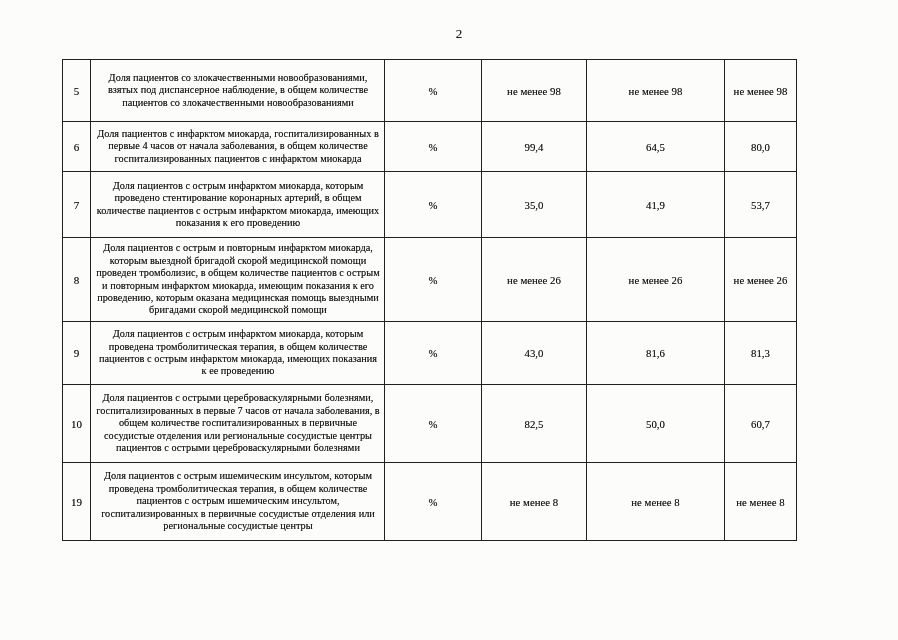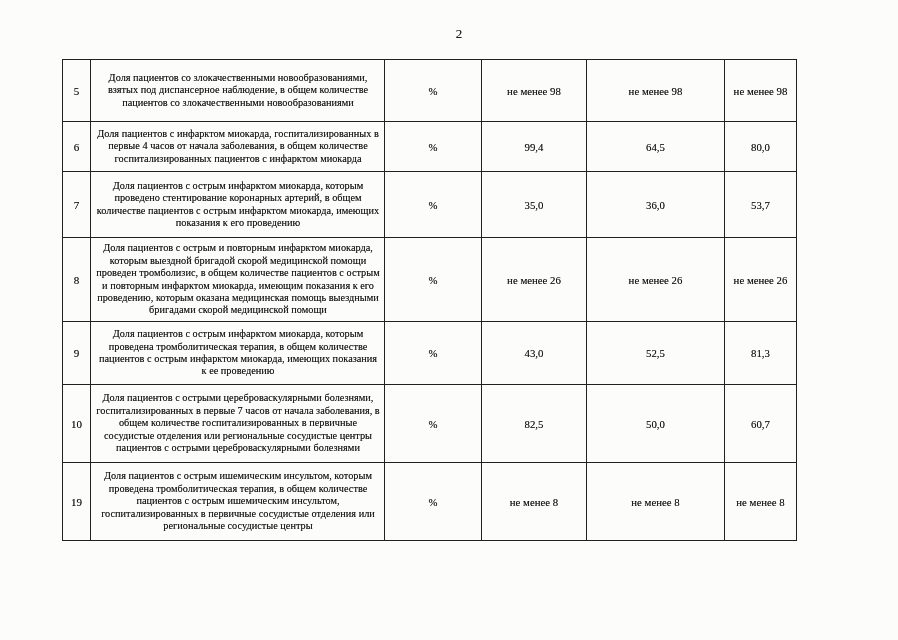--- a/index.html
+++ b/index.html
@@ -86,37 +86,37 @@
       <td class="c-unit">%</td>
       <td class="c-val">99,4</td>
       <td class="c-val">64,5</td>
       <td class="c-val">80,0</td>
     </tr>
     <tr style="height:66px">
       <td class="c-num">7</td>
       <td class="c-desc">Доля пациентов с острым инфарктом миокарда, которым проведено стентирование коронарных артерий, в общем количестве пациентов с острым инфарктом миокарда, имеющих показания к его проведению</td>
       <td class="c-unit">%</td>
       <td class="c-val">35,0</td>
-      <td class="c-val">36,0</td>
+      <td class="c-val">41,9</td>
       <td class="c-val">53,7</td>
     </tr>
     <tr style="height:84px">
       <td class="c-num">8</td>
       <td class="c-desc">Доля пациентов с острым и повторным инфарктом миокарда, которым выездной бригадой скорой медицинской помощи проведен тромболизис, в общем количестве пациентов с острым и повторным инфарктом миокарда, имеющим показания к его проведению, которым оказана медицинская помощь выездными бригадами скорой медицинской помощи</td>
       <td class="c-unit">%</td>
       <td class="c-val">не менее 26</td>
       <td class="c-val">не менее 26</td>
       <td class="c-val">не менее 26</td>
     </tr>
     <tr style="height:63px">
       <td class="c-num">9</td>
       <td class="c-desc">Доля пациентов с острым инфарктом миокарда, которым проведена тромболитическая терапия, в общем количестве пациентов с острым инфарктом миокарда, имеющих показания к ее проведению</td>
       <td class="c-unit">%</td>
       <td class="c-val">43,0</td>
-      <td class="c-val">52,5</td>
+      <td class="c-val">81,6</td>
       <td class="c-val">81,3</td>
     </tr>
     <tr style="height:78px">
       <td class="c-num">10</td>
       <td class="c-desc">Доля пациентов с острыми цереброваскулярными болезнями, госпитализированных в первые 7 часов от начала заболевания, в общем количестве госпитализированных в первичные сосудистые отделения или региональные сосудистые центры пациентов с острыми цереброваскулярными болезнями</td>
       <td class="c-unit">%</td>
       <td class="c-val">82,5</td>
       <td class="c-val">50,0</td>
       <td class="c-val">60,7</td>
     </tr>

